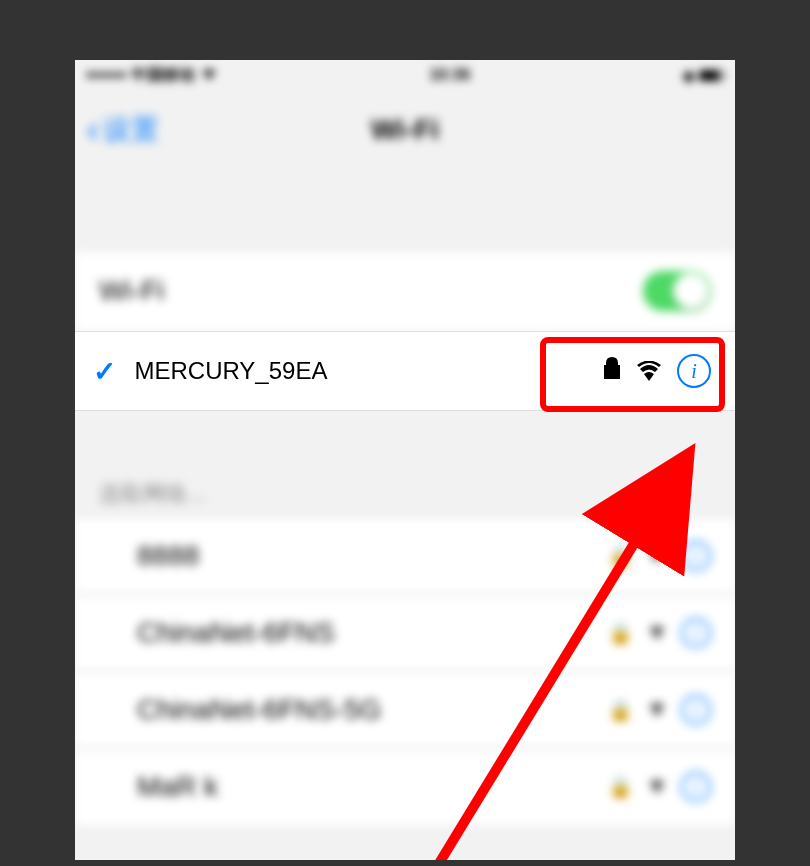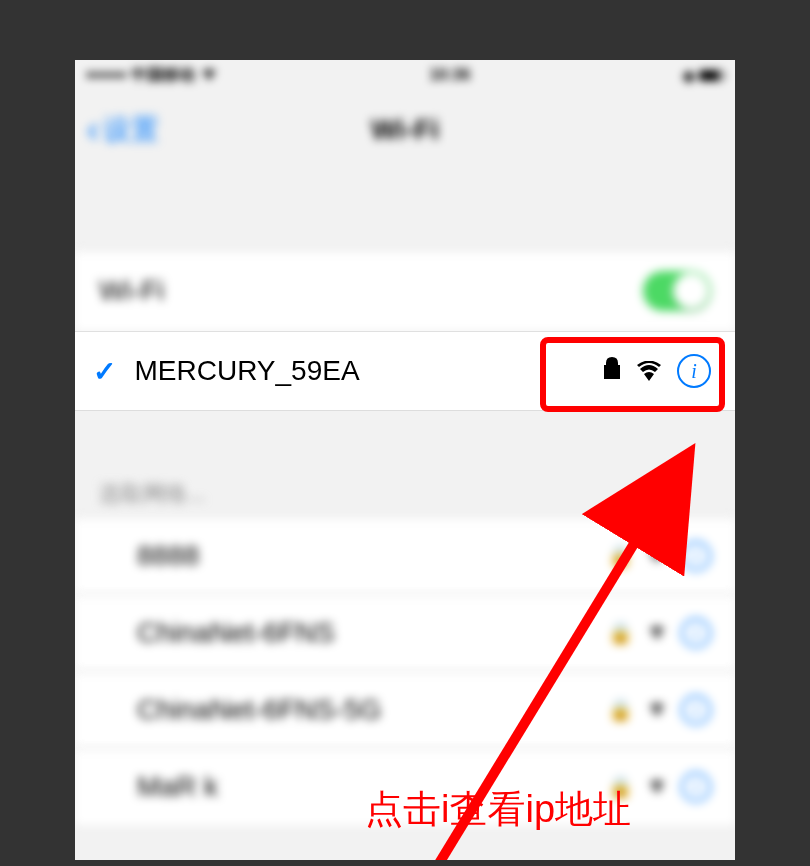--- a/index.html
+++ b/index.html
@@ -146,21 +146,21 @@
       border-bottom: 1px solid #ddd;
       position: relative;
     }
     .checkmark {
       color: #007aff;
       font-size: 28px;
       font-weight: bold;
       margin-right: 18px;
     }
     .network-name {
-      font-size: 28px;
+      font-size: 24px;
       color: #000;
       flex: 1;
     }
     .network-icons {
       display: flex;
       align-items: center;
       gap: 16px;
     }
     .lock-icon {
       font-size: 22px;
@@ -357,14 +357,13 @@
 
   <svg class="arrow-svg" viewBox="0 0 420 460">
     <defs>
       <marker id="arrowhead" markerWidth="12" markerHeight="12" refX="10" refY="6" orient="auto">
         <polygon points="0 0, 12 6, 0 12" fill="#ff0000"></polygon>
       </marker>
     </defs>
     <line x1="130" y1="430" x2="380" y2="20" stroke="#ff0000" stroke-width="10" marker-end="url(#arrowhead)"></line>
   </svg>
 
-  <div class="annotation-text">点击i查看ip地址</div>
 </div>
 
 </body></html>

